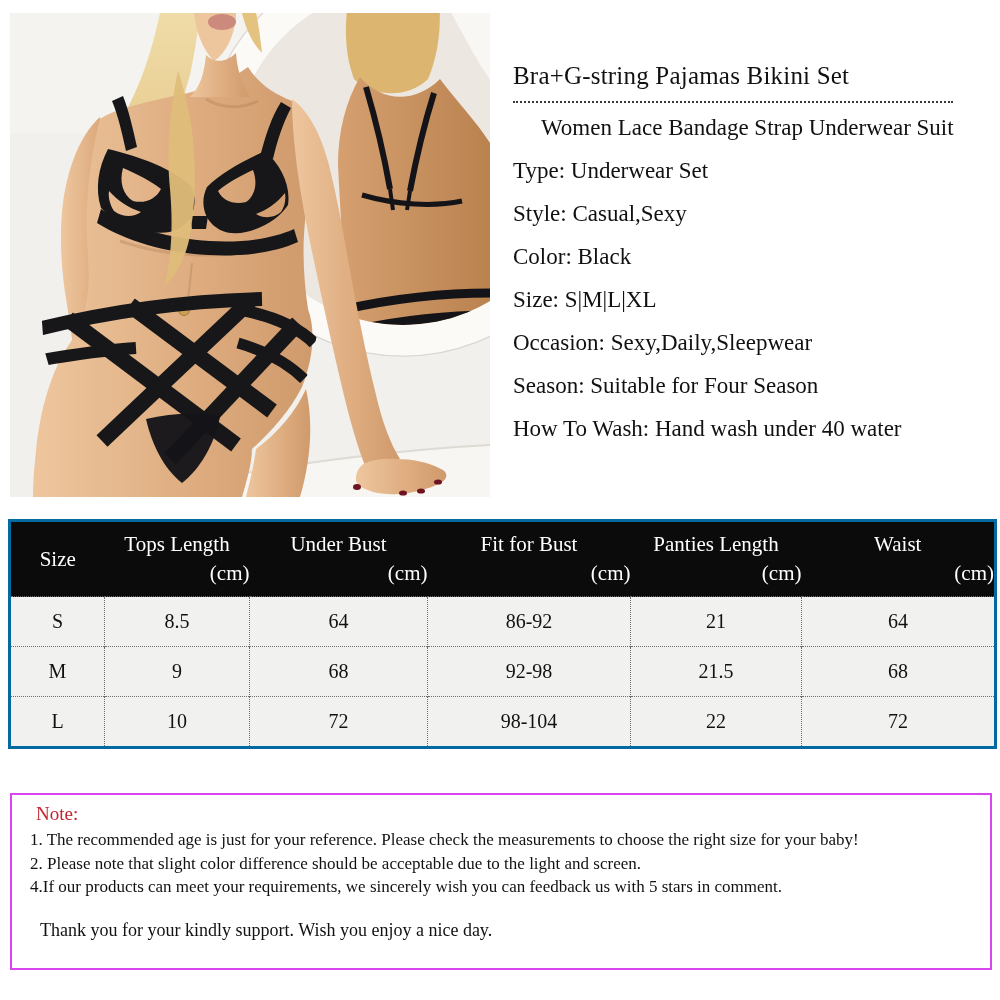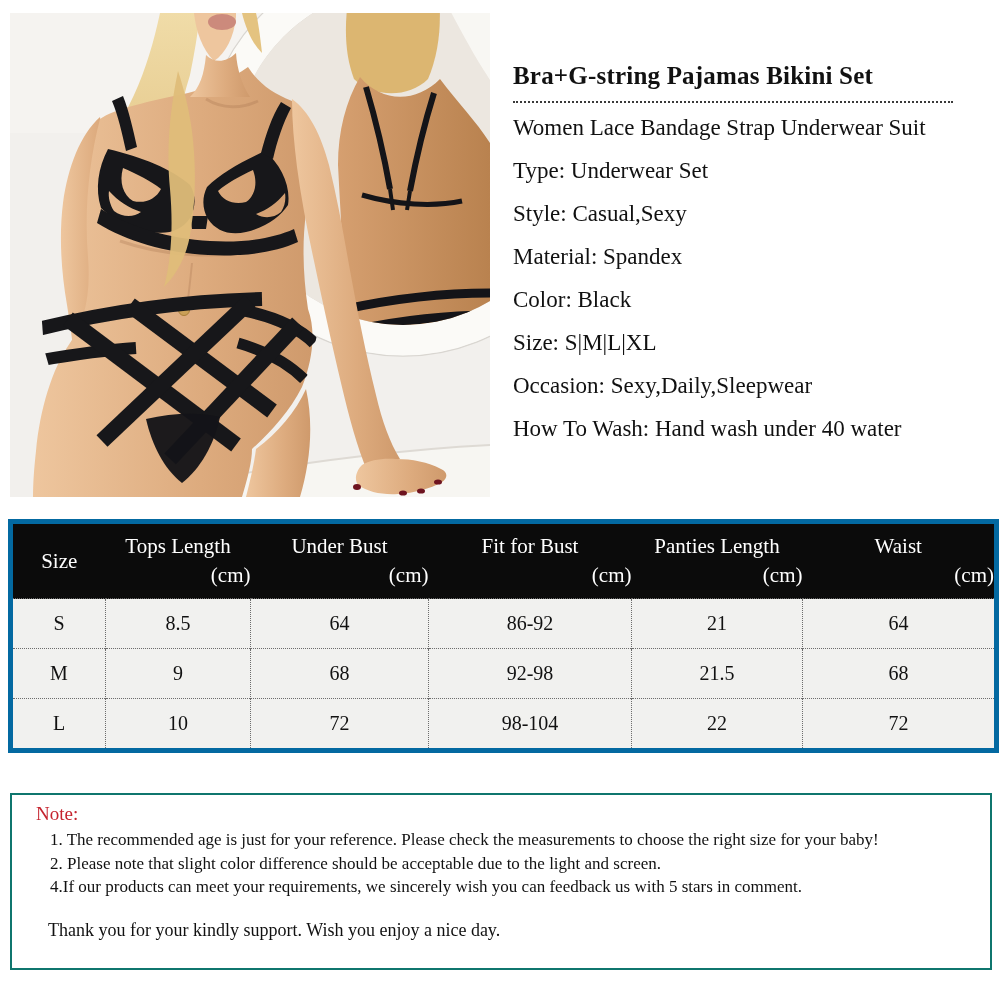--- a/index.html
+++ b/index.html
@@ -13,51 +13,51 @@
   
   .photo{
     position:absolute;left:10px;top:13px;width:480px;height:484px;
     overflow:hidden;background:#f2f0ed;
   }
   .photo svg{display:block;width:100%;height:100%;}
 
   
   .info{position:absolute;left:513px;top:62px;width:482px;}
   .title{
-    margin:0;font-size:25px;font-weight:bold;letter-spacing:.2px;
+    margin:0;font-size:25px;font-weight:normal;letter-spacing:.2px;
     padding-bottom:11px;border-bottom:2px dotted #3a3a3a;width:440px;
   }
-  .subtitle{margin-top:3px;font-size:23px;line-height:43px;white-space:nowrap;}
+  .subtitle{margin-top:3px;font-size:23px;line-height:43px;white-space:nowrap;margin-left:28px;}
   .detail-line{font-size:23px;line-height:43px;white-space:nowrap;}
 
   
   .size-table{
     position:absolute;left:8px;top:519px;width:986px;
     border-collapse:collapse;table-layout:fixed;
-    border:5px solid #0369a1;background:#f1f1ef;
+    border:3px solid #0369a1;background:#f1f1ef;
   }
   .size-table th{
     background:#0b0b0b;color:#fff;font-weight:normal;
     font-size:21px;height:74px;text-align:center;vertical-align:middle;padding:0;
   }
   .size-table th .unit{display:block;margin-top:4px;text-align:right;}
   .size-table td{
     background:#f1f1ef;font-size:20px;height:49px;text-align:center;
     vertical-align:middle;border-top:1px dotted #6c6c6c;padding:0;
   }
   .size-table td + td{border-left:1px dotted #6c6c6c;}
 
   
   .note-box{
     position:absolute;left:10px;top:793px;width:978px;height:173px;
-    border:2px solid #0f766e;background:#fff;
+    border:2px solid #d946ef;background:#fff;
   }
   .note-heading{color:#c5232e;font-size:19px;margin:8px 0 3px 24px;}
-  .note-item{font-size:17px;line-height:23.5px;margin-left:38px;white-space:nowrap;}
-  .note-thanks{font-size:18px;margin:21px 0 0 36px;white-space:nowrap;}
+  .note-item{font-size:17px;line-height:23.5px;margin-left:18px;white-space:nowrap;}
+  .note-thanks{font-size:18px;margin:21px 0 0 28px;white-space:nowrap;}
 </style>
 </head>
 <body>
 
 <div class="canvas">
 
   <div class="photo" role="img" aria-label="Model wearing black bandage strap bra and G-string set standing in front of a round mirror showing her back">
     <svg viewBox="0 0 480 484" preserveAspectRatio="none">
       <defs>
         <linearGradient id="skinGrad" x1="0" y1="0" x2="1" y2="0">
@@ -191,24 +191,24 @@
           C186,184 186,150 182,118 C179,96 174,76 168,58 Z" fill="#dfbd79" opacity="0.95"></path>
       </g>
     </svg>
   </div>
 
   <div class="info">
     <h1 class="title">Bra+G-string Pajamas Bikini Set</h1>
     <div class="subtitle">Women Lace Bandage Strap Underwear Suit</div>
     <div class="detail-line">Type: Underwear Set</div>
     <div class="detail-line">Style: Casual,Sexy</div>
-    <div class="detail-line">Material: Spandex</div>
     <div class="detail-line">Color: Black</div>
     <div class="detail-line">Size: S|M|L|XL</div>
     <div class="detail-line">Occasion: Sexy,Daily,Sleepwear</div>
+    <div class="detail-line">Season: Suitable for Four Season</div>
     <div class="detail-line">How To Wash: Hand wash under 40 water</div>
   </div>
 
   <table class="size-table">
     <colgroup>
       <col style="width:95px">
         <col style="width:145px">
         <col style="width:178px">
       <col style="width:203px">
         <col style="width:171px">

